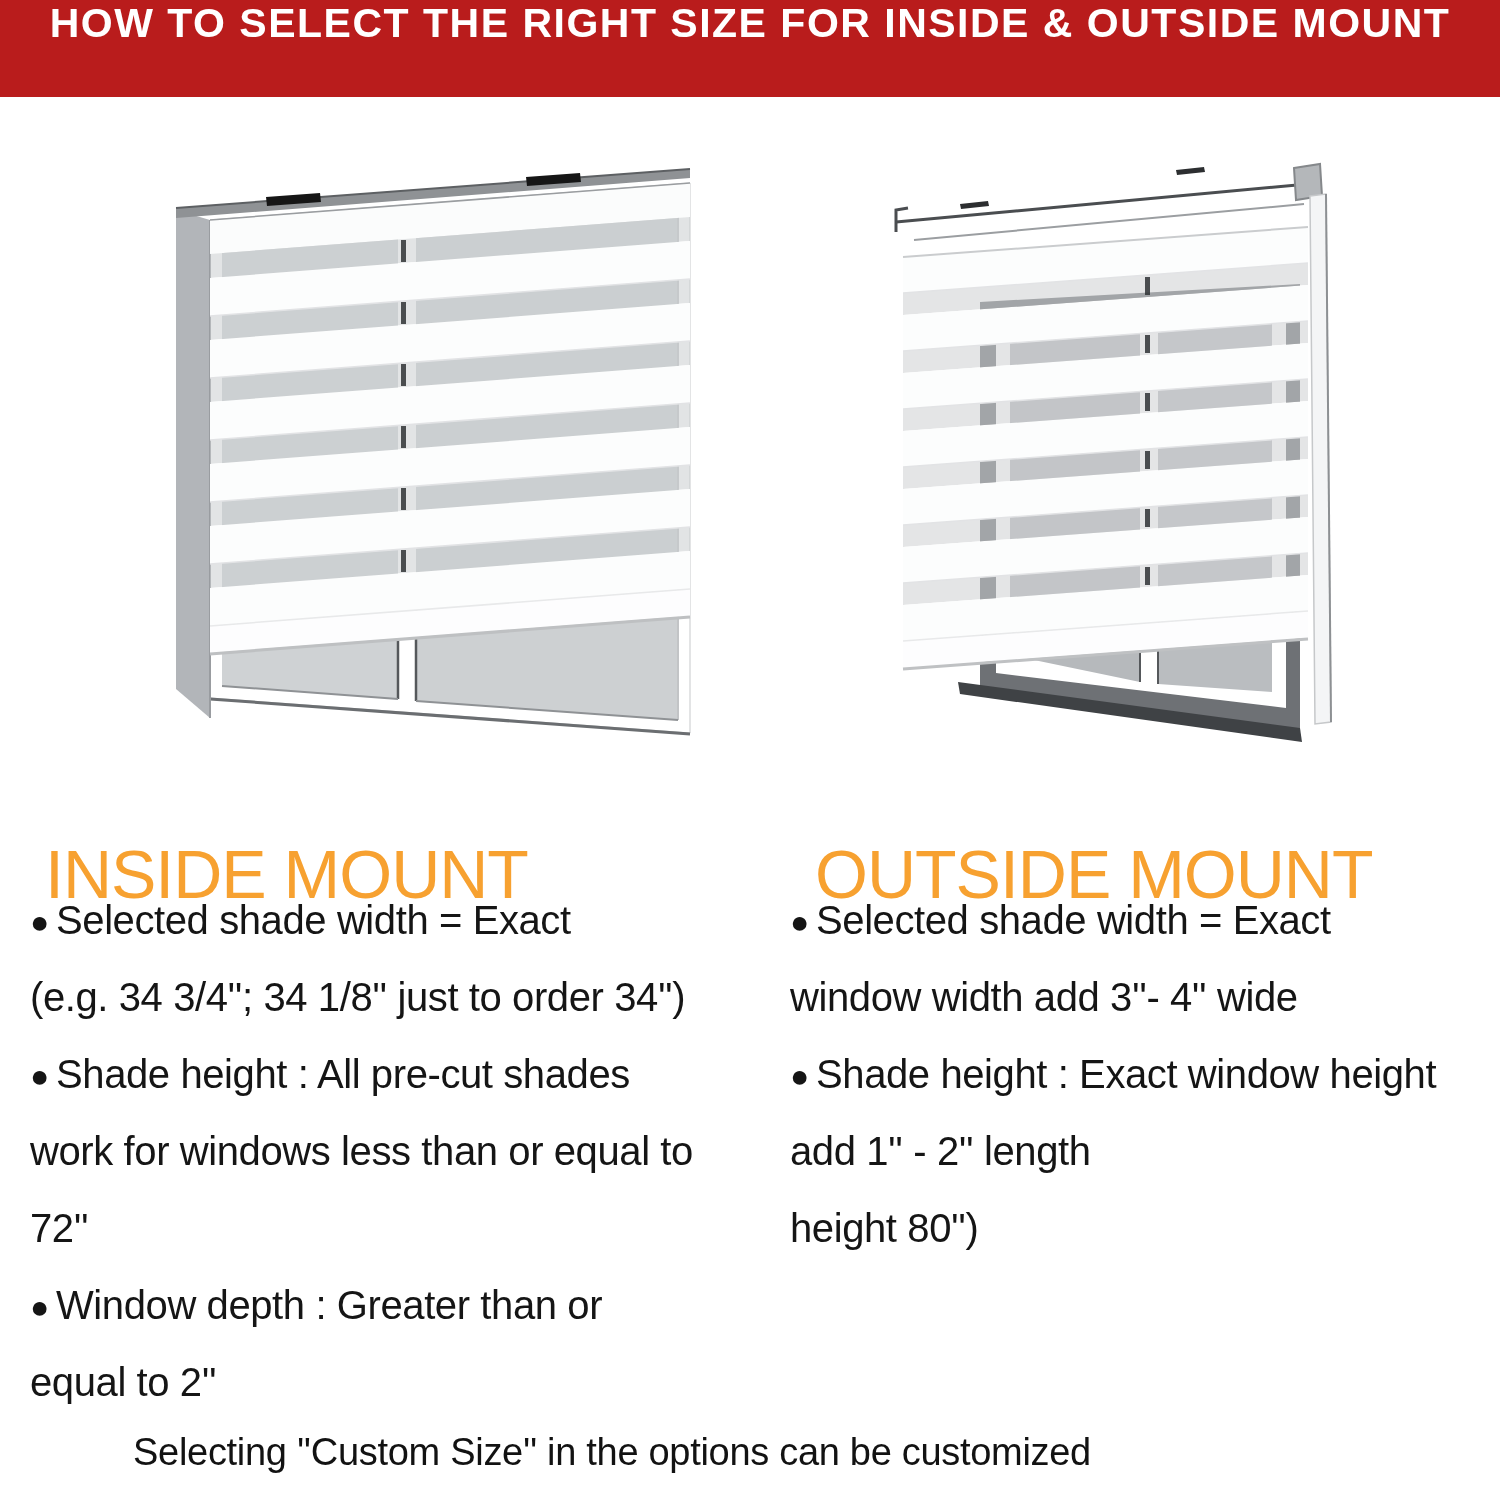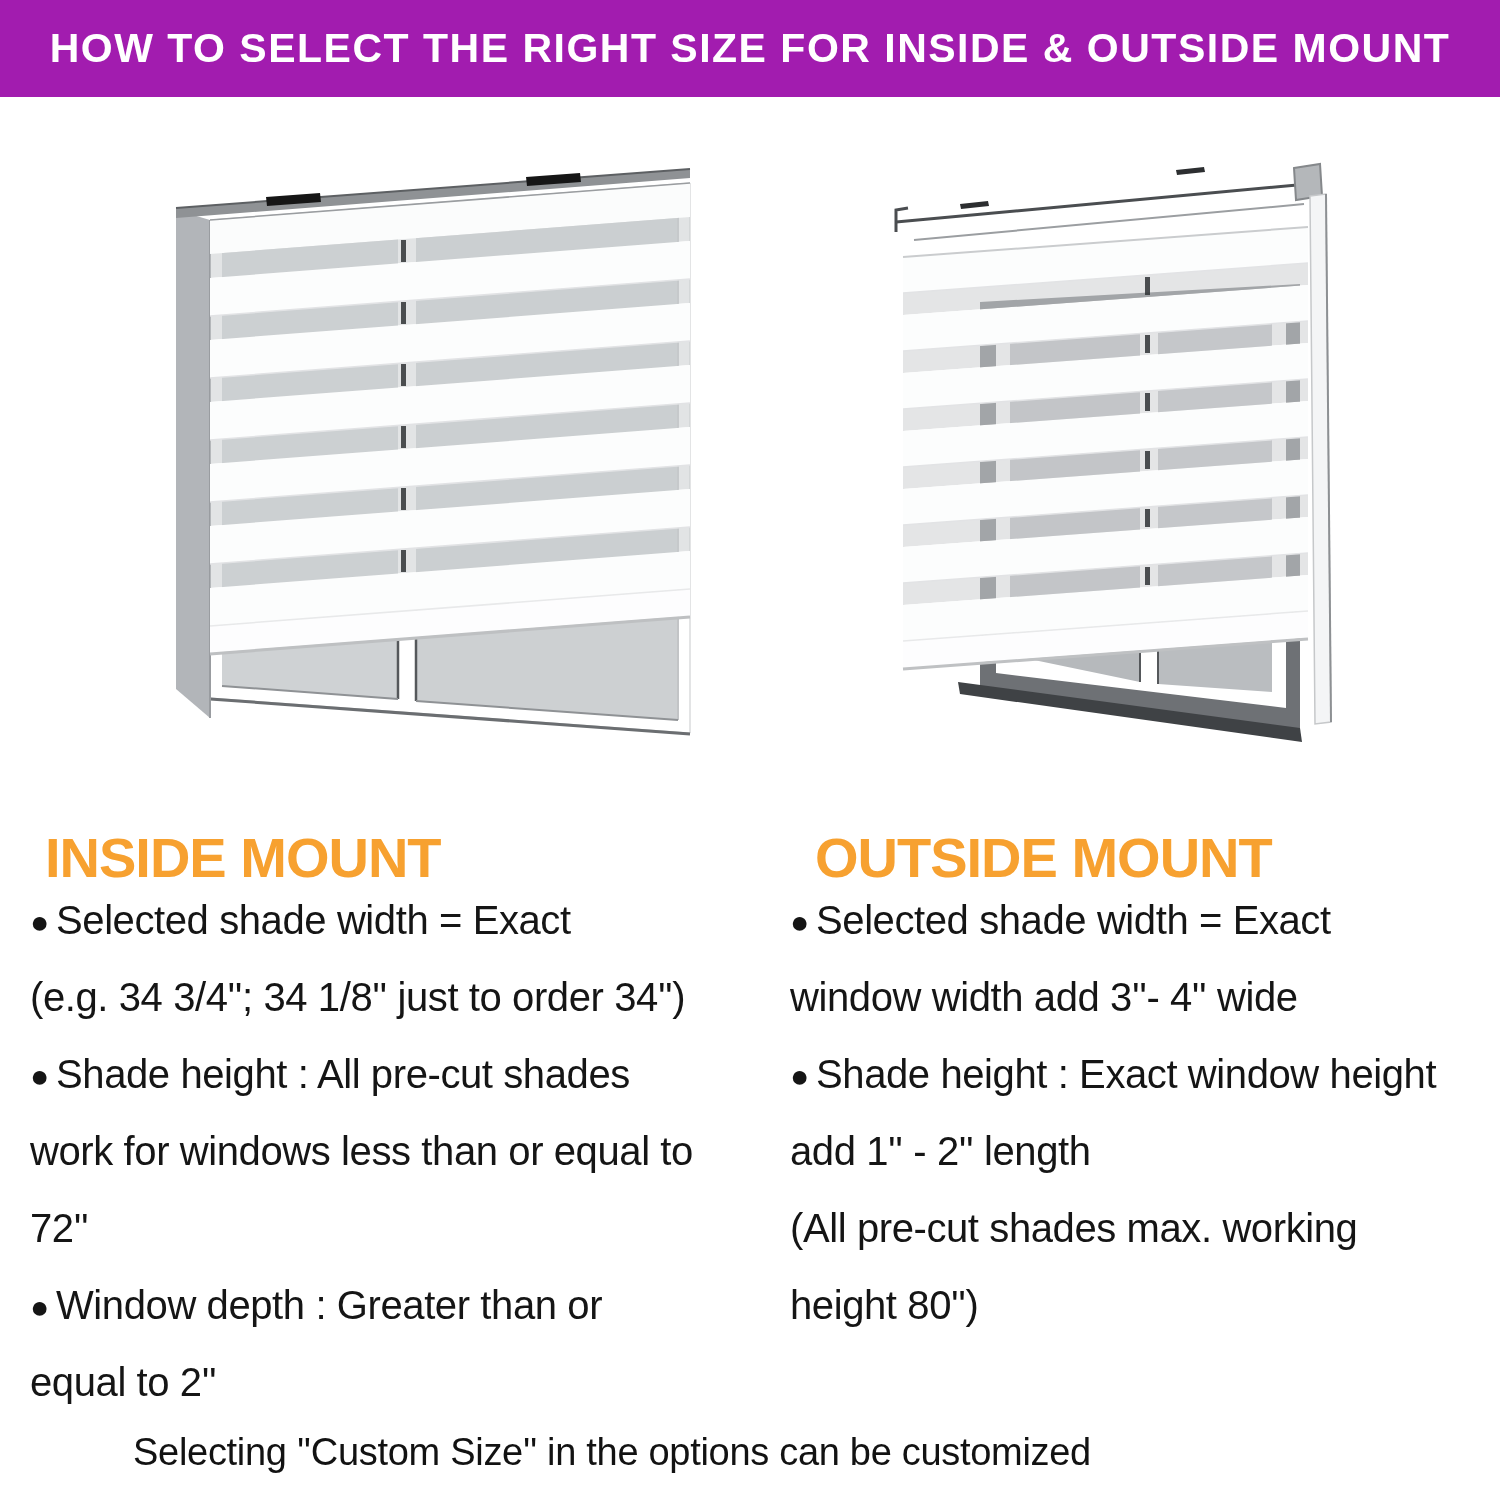--- a/index.html
+++ b/index.html
@@ -1,32 +1,32 @@
 <!DOCTYPE html>
 <html><head>
 <meta charset="utf-8">
 <style>
   html,body{margin:0;padding:0;}
   body{
     width:1500px;height:1487px;position:relative;background:#ffffff;
     font-family:"Liberation Sans","DejaVu Sans",sans-serif;overflow:hidden;
   }
   .banner{
-    position:absolute;left:0;top:0;width:1500px;height:97px;background:#a21caf;
-    display:flex;align-items:center;justify-content:center;
+    position:absolute;left:0;top:0;width:1500px;height:97px;background:#b91c1c;
+    display:flex;justify-content:center;
   }
   .banner h1{
     margin:0;font-size:41px;font-weight:bold;letter-spacing:1.5px;color:#ffffff;
     white-space:nowrap;
   }
   .illus{position:absolute;}
   #illus-left{left:168px;top:158px;}
   #illus-right{left:888px;top:142px;}
   .mount-heading{
-    position:absolute;top:779px;font-size:56px;font-weight:bold;color:#F7A130;
+    position:absolute;top:779px;font-size:68px;font-weight:normal;color:#F7A130;
     letter-spacing:-1px;white-space:nowrap;
   }
   #heading-inside{left:45px;}
   #heading-outside{left:815px;}
   .col{position:absolute;top:874px;color:#151515;font-size:40px;letter-spacing:-0.4px;}
   #col-left{left:30px;width:740px;}
   #col-right{left:790px;width:710px;}
   .line{height:61px;line-height:61px;white-space:nowrap;margin-top:16px;}
   .b:empty{display:none;}
   .b:not(:empty){display:inline-block;width:26px;font-size:32px;vertical-align:1px;}
@@ -168,17 +168,16 @@
   <div class="line"><span>72''</span></div>
   <div class="line"><span class="b">●</span><span>Window depth : Greater than or</span></div>
   <div class="line"><span>equal to 2''</span></div>
 </div>
 
 <div class="col" id="col-right">
   <div class="line"><span class="b">●</span><span>Selected shade width = Exact</span></div>
   <div class="line"><span>window width add 3''- 4'' wide</span></div>
   <div class="line"><span class="b">●</span><span>Shade height : Exact window height</span></div>
   <div class="line"><span>add 1'' - 2'' length</span></div>
-  <div class="line"><span>(All pre-cut shades max. working</span></div>
   <div class="line"><span>height 80'')</span></div>
 </div>
 
 <div class="footer">Selecting ''Custom Size'' in the options can be customized</div>
 
 </body></html>

